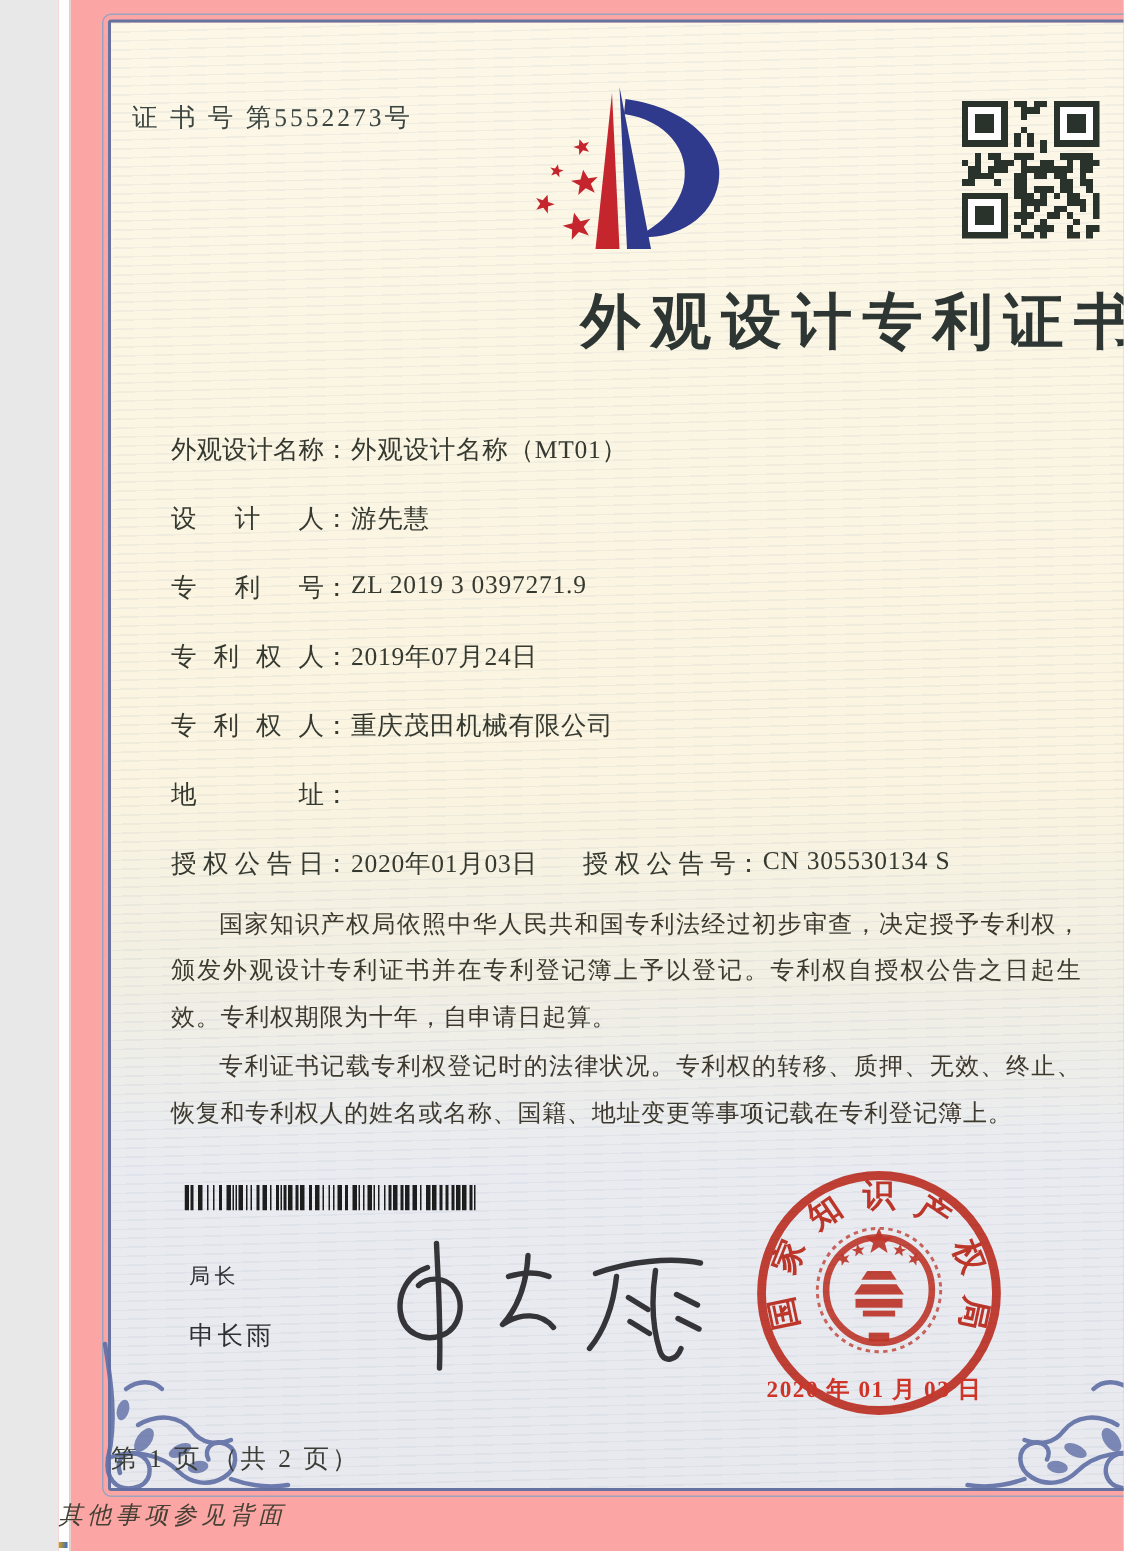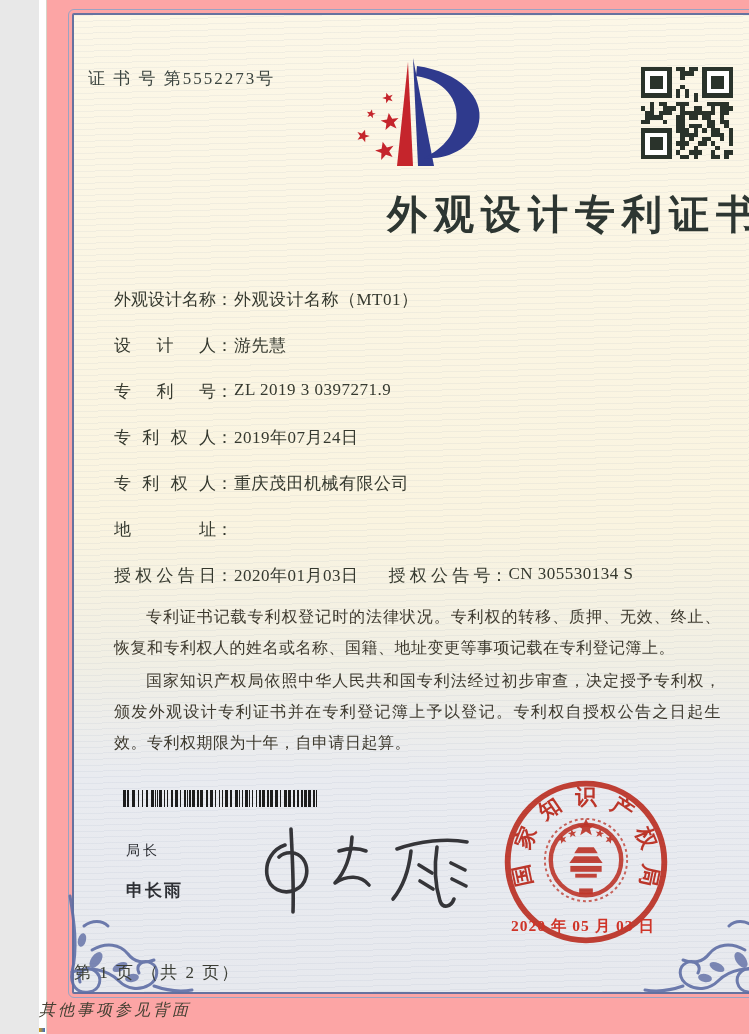--- a/index.html
+++ b/index.html
@@ -33,21 +33,21 @@
   .fvalue{letter-spacing:0.5px;}
   .pair2{margin-left:30px;display:flex;}
 
   .paras{position:absolute;left:40px;right:42px;top:586px;font-size:16px;line-height:31px;
          color:#3d392e;text-align:justify;}
   .paras p{margin:0 0 2px 0;text-indent:2em;letter-spacing:0.5px;}
 
   .barcode{position:absolute;left:49px;top:775px;width:196px;height:17px;}
 
   .sig-title{position:absolute;left:52px;top:827px;font-size:14px;letter-spacing:3px;color:#2e3035;}
-  .sig-name{position:absolute;left:52px;top:864px;font-size:17px;letter-spacing:2px;color:#2e3035;font-weight:bold;}
+  .sig-name{position:absolute;left:52px;top:864px;font-size:17px;letter-spacing:2px;color:#2e3035;}
   .sig-script{position:absolute;left:165px;top:792px;width:250px;height:115px;}
 
   .seal{position:absolute;left:419px;top:754px;width:186px;height:186px;mix-blend-mode:multiply;}
   .seal-date{position:absolute;left:437px;top:901px;font-size:15.5px;color:#cf3428;letter-spacing:1px;
              font-weight:bold;}
 
   .page-num{position:absolute;left:0;top:946px;width:100%;text-align:left;font-size:17px;
             color:#3a3d34;letter-spacing:2px;}
   .back-note{position:absolute;left:0;top:1000px;width:100%;text-align:left;font-size:16px;
             color:#444033;letter-spacing:3px;font-style:italic;}
@@ -286,22 +286,22 @@
           <span class="fvalue">2020年01月03日</span>
         <span class="pair2">
           <span class="flabel">授权公告号</span>
             <span class="fcolon">：</span>
             <span class="fvalue">CN 305530134 S</span>
         </span>
       </div>
     </div>
 
     <div class="paras">
+      <p>国家知识产权局依照中华人民共和国专利法经过初步审查，决定授予专利权，颁发外观设计专利证书并在专利登记簿上予以登记。专利权自授权公告之日起生效。专利权期限为十年，自申请日起算。</p>
       <p>专利证书记载专利权登记时的法律状况。专利权的转移、质押、无效、终止、恢复和专利权人的姓名或名称、国籍、地址变更等事项记载在专利登记簿上。</p>
-      <p>国家知识产权局依照中华人民共和国专利法经过初步审查，决定授予专利权，颁发外观设计专利证书并在专利登记簿上予以登记。专利权自授权公告之日起生效。专利权期限为十年，自申请日起算。</p>
     </div>
 
     <svg class="barcode" id="barcode" viewBox="0 0 196 17" preserveAspectRatio="none">
         <rect x="0" y="0" width="3" height="17" fill="#1d1d1d"></rect>
         <rect x="4" y="0" width="2" height="17" fill="#1d1d1d"></rect>
         <rect x="9" y="0" width="3" height="17" fill="#1d1d1d"></rect>
         <rect x="15" y="0" width="1" height="17" fill="#1d1d1d"></rect>
         <rect x="19" y="0" width="1" height="17" fill="#1d1d1d"></rect>
         <rect x="23" y="0" width="2" height="17" fill="#1d1d1d"></rect>
         <rect x="28" y="0" width="3" height="17" fill="#1d1d1d"></rect>
@@ -387,19 +387,19 @@
       <g id="seal-ring" font-family="'Liberation Serif','DejaVu Serif',serif" font-size="22" font-weight="bold" fill="#d03a2c" text-anchor="middle">
           <text transform="rotate(-102 95 95)" x="95" y="36">国</text>
           <text transform="rotate(-68 95 95)" x="95" y="36">家</text>
           <text transform="rotate(-34 95 95)" x="95" y="36">知</text>
           <text transform="rotate(0 95 95)" x="95" y="36">识</text>
           <text transform="rotate(34 95 95)" x="95" y="36">产</text>
           <text transform="rotate(68 95 95)" x="95" y="36">权</text>
           <text transform="rotate(102 95 95)" x="95" y="36">局</text>
         </g>
     </svg>
-    <div class="seal-date">2020 年 05 月 03 日</div>
+    <div class="seal-date">2020 年 01 月 03 日</div>
 
     <div class="page-num">第 1 页 （共 2 页）</div>
   </div>
 
   <div class="back-note">其他事项参见背面</div>
 </div>
 
 </body></html>

